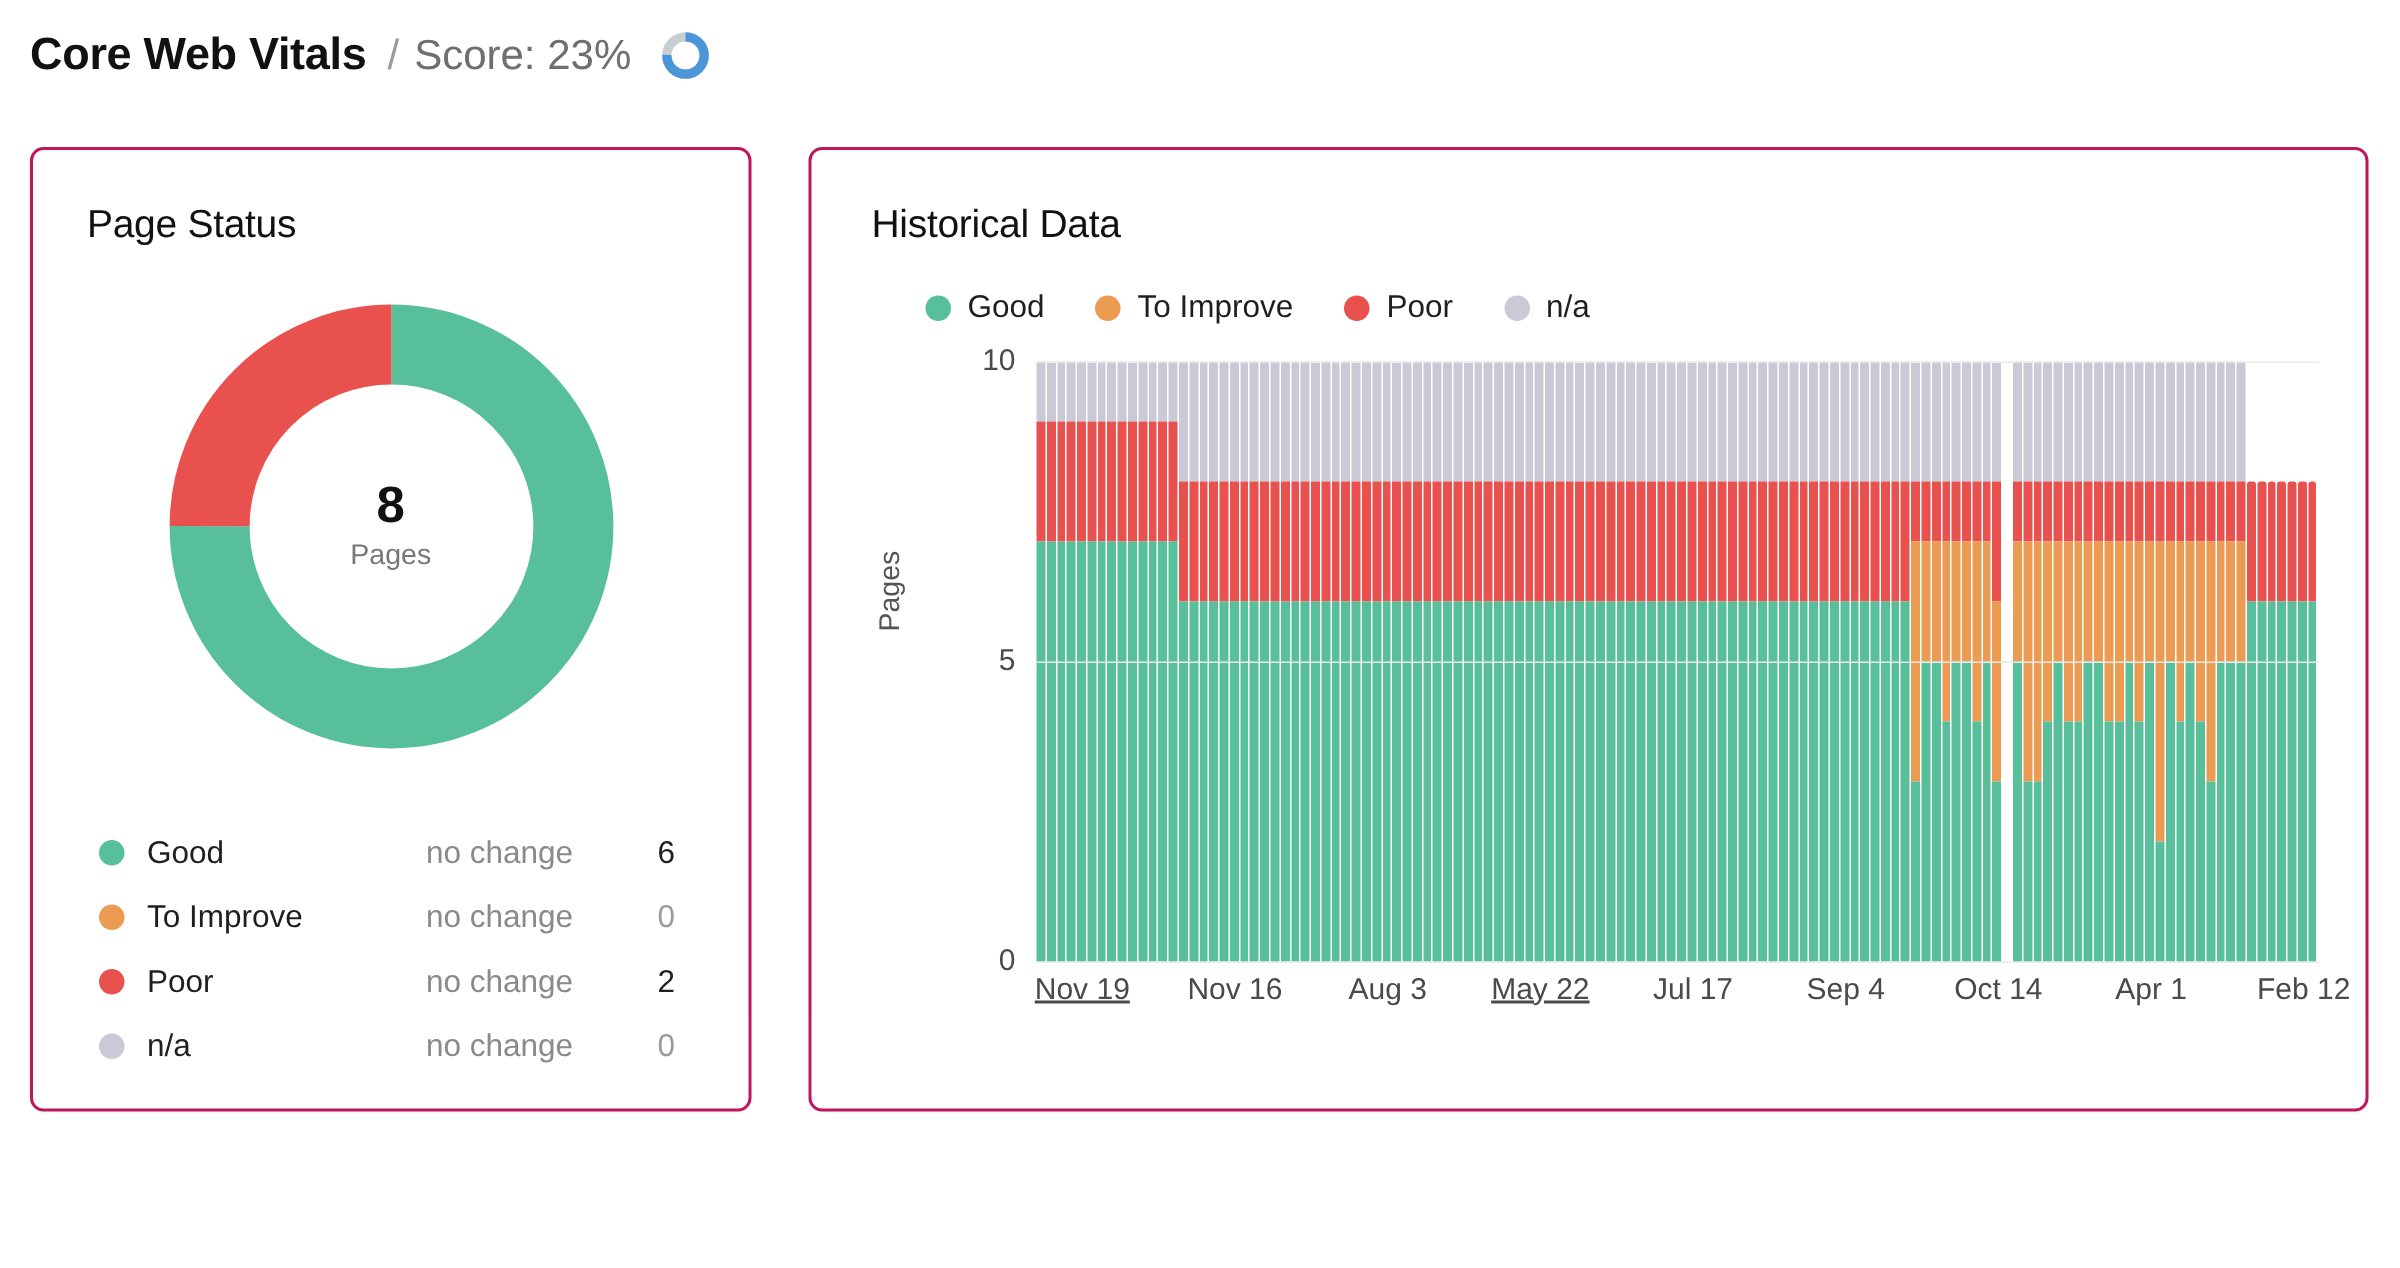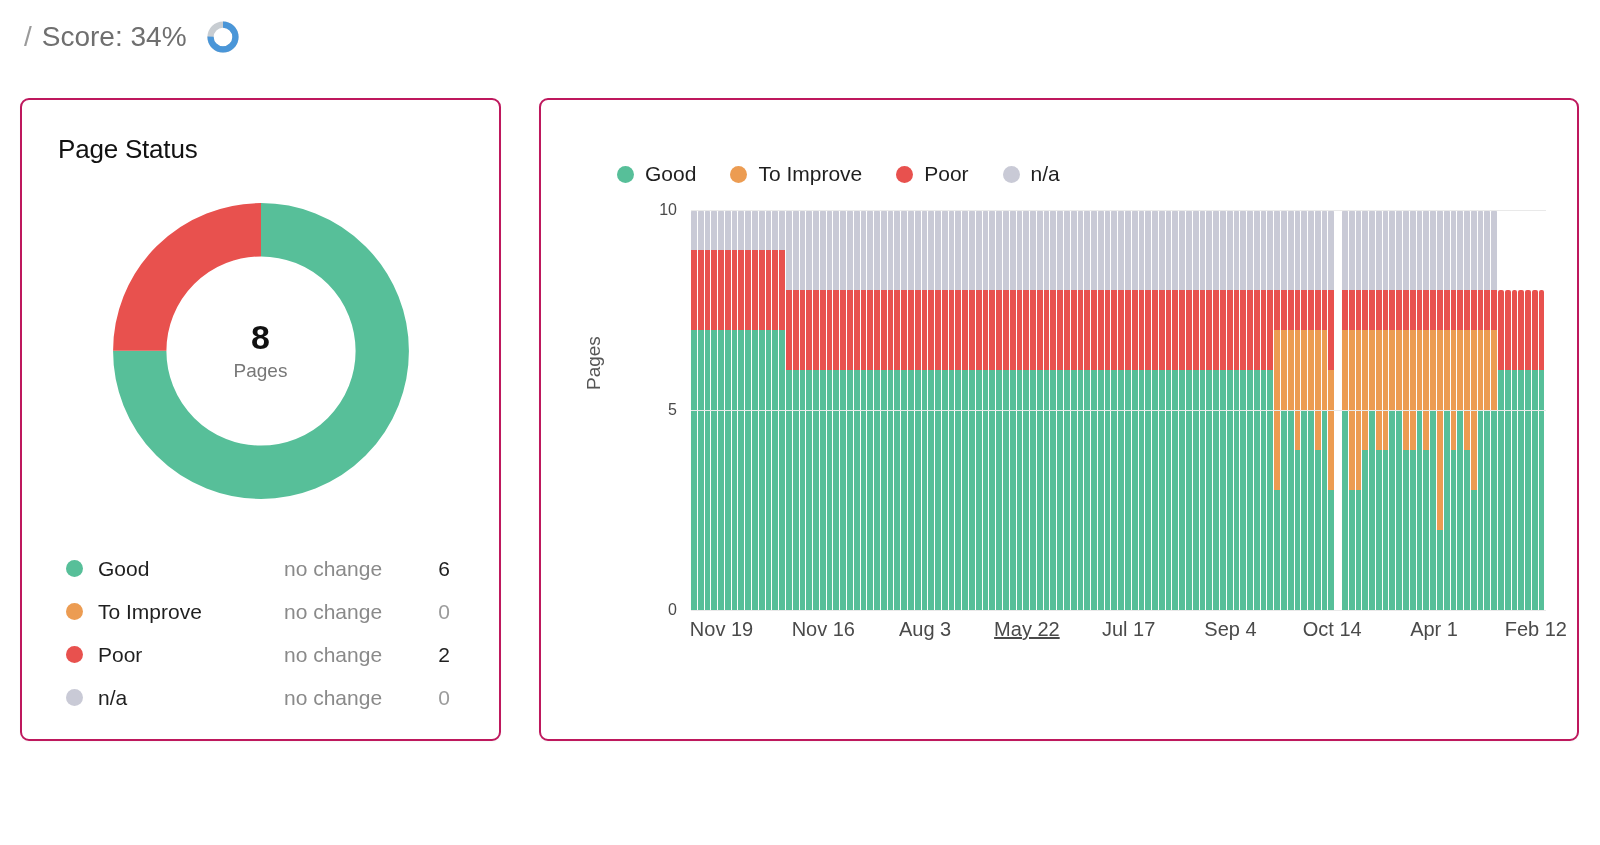--- a/index.html
+++ b/index.html
@@ -204,21 +204,21 @@
     color: #555555;
     transform: rotate(-90deg);
     transform-origin: left top;
     white-space: nowrap;
   }
   .y-tick {
     position: absolute;
     right: 0;
     width: 58px;
     text-align: right;
-    font-size: 16px;
+    font-size: 20px;
     color: #4a4a4a;
     transform: translateY(-50%);
   }
   .y-ticks {
     position: absolute;
     left: 0;
     top: 0;
     width: 96px;
     height: 400px;
   }
@@ -266,22 +266,23 @@
     color: #4a4a4a;
     transform: translateX(-50%);
     white-space: nowrap;
   }
 </style>
 </head>
 <body>
 
 <div class="page-header">
   <div class="title-row">
+    <span class="title-main">Core Web Vitals</span>
     <span class="title-sep">/</span>
-    <span class="title-score">Score: 34%</span>
+    <span class="title-score">Score: 23%</span>
     <svg class="score-ring" viewBox="0 0 36 36">
       <circle id="ring-track" cx="18" cy="18" r="14" fill="none" stroke="#c8cdd2" stroke-width="7"></circle>
       <circle id="ring-value" cx="18" cy="18" r="14" fill="none" stroke="#4a96d8" stroke-width="7" stroke-dasharray="65.97 87.96" stroke-linecap="butt" transform="rotate(-90 18 18)"></circle>
     </svg>
   </div>
 
 </div>
 
 <div class="cards">
 
@@ -322,20 +323,21 @@
       <div class="legend-row">
         <span class="legend-dot" style="background:#c9cad6"></span>
         <span class="legend-name">n/a</span>
         <span class="legend-change">no change</span>
         <span class="legend-count zero">0</span>
       </div>
     </div>
   </div>
 
   <div class="card card-history">
+    <div class="card-title">Historical Data</div>
 
     <div class="hist-legend">
       <div class="hist-legend-item">
         <span class="hist-legend-dot" style="background:#57bf99"></span>
         <span>Good</span>
       </div>
       <div class="hist-legend-item">
         <span class="hist-legend-dot" style="background:#ec9c52"></span>
         <span>To Improve</span>
       </div>
@@ -1008,21 +1010,21 @@
             <div class="bar" style="width: 0.793651%;">
               <div class="seg" style="height: 20%; background: rgb(232, 81, 78);"></div>
               <div class="seg" style="height: 60%; background: rgb(87, 191, 153);"></div>
             </div>
           </div>
       <div class="gridline" style="top: 400px;"></div>
           <div class="gridline" style="top: 200px;"></div>
           <div class="gridline" style="top: 0px;"></div>
         </div>
       <div class="x-labels" id="x-labels">
-          <div class="x-label" style="left: 3.57143%;">Nov 19</div>
+          <div class="x-label" style="left: 3.57143%; text-decoration: underline;">Nov 19</div>
           <div class="x-label" style="left: 15.4762%;">Nov 16</div>
           <div class="x-label" style="left: 27.381%;">Aug 3</div>
           <div class="x-label" style="left: 39.2857%; text-decoration: underline;">May 22</div>
           <div class="x-label" style="left: 51.1905%;">Jul 17</div>
           <div class="x-label" style="left: 63.0952%;">Sep 4</div>
           <div class="x-label" style="left: 75%;">Oct 14</div>
           <div class="x-label" style="left: 86.9048%;">Apr 1</div>
           <div class="x-label" style="left: 98.8095%;">Feb 12</div>
         </div>
     </div>

